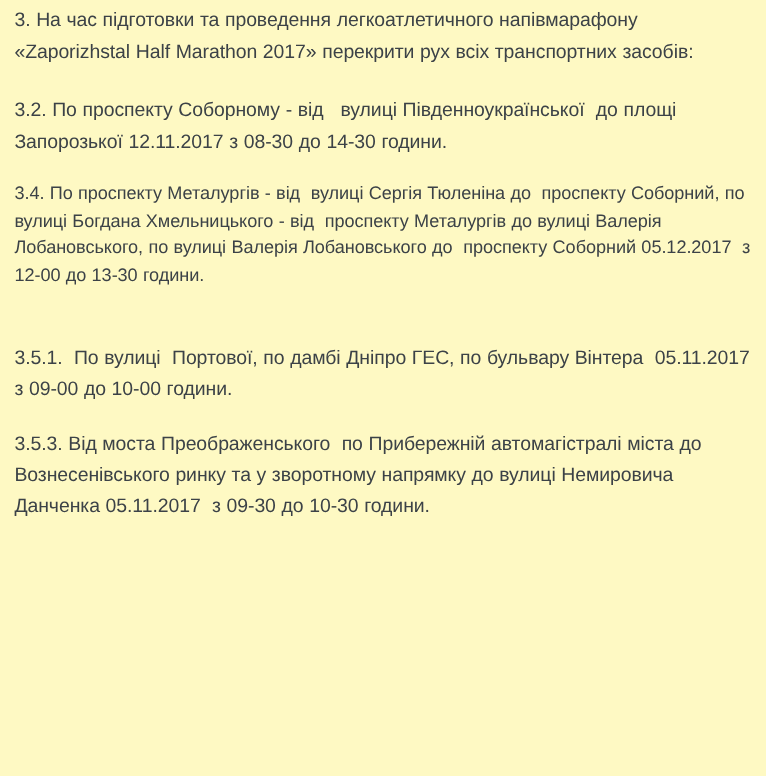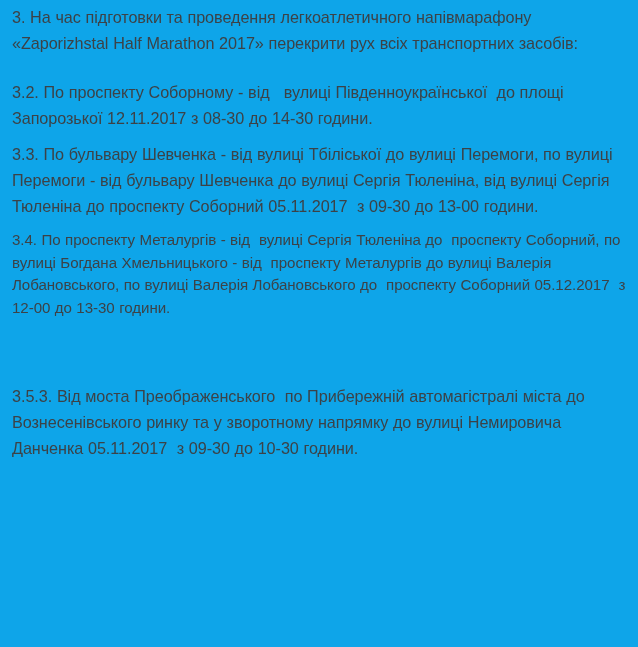--- a/index.html
+++ b/index.html
@@ -52,44 +52,44 @@
   
   .gap-sm { height: 10px; }
   .gap-md { height: 13px; }
   .gap-lg { height: 34px; }
 
   .block { display: block; }
 </style>
 </head>
 <body style="background: rgb(255, 255, 255);">
 
-<div id="doc" style="background: #0ea5e9; color: rgb(60, 66, 71);">
+<div id="doc" style="background: #fef9c3; color: rgb(60, 66, 71);">
 
   <p class="para size-normal block">3. На час підготовки та проведення легкоатлетичного напівмарафону «Zaporizhstal Half Marathon 2017» перекрити рух всіх транспортних засобів:</p>
 
   <div class="gap-md"></div>
 
 
   <div class="gap-sm"></div>
 
   <p class="para size-normal block">3.2. По проспекту Соборному - від   вулиці Південноукраїнської  до площі Запорозької 12.11.2017 з 08-30 до 14-30 години.</p>
 
   <div class="gap-sm"></div>
 
-  <p class="para size-normal block">3.3. По бульвару Шевченка - від вулиці Тбіліської до вулиці Перемоги, по вулиці Перемоги - від бульвару Шевченка до вулиці Сергія Тюленіна, від вулиці Сергія Тюленіна до проспекту Соборний 05.11.2017  з 09-30 до 13-00 години.</p>
 
   <div class="gap-sm"></div>
 
   <p class="para size-small block">3.4. По проспекту Металургів - від  вулиці Сергія Тюленіна до  проспекту Соборний, по вулиці Богдана Хмельницького - від  проспекту Металургів до вулиці Валерія Лобановського, по вулиці Валерія Лобановського до  проспекту Соборний 05.12.2017  з 12-00 до 13-30 години.</p>
 
   <div class="gap-lg"></div>
 
 
   <div class="gap-sm"></div>
 
+  <p class="para size-normal block">3.5.1.  По вулиці  Портової, по дамбі Дніпро ГЕС, по бульвару Вінтера  05.11.2017 з 09-00 до 10-00 години.</p>
 
   <div class="gap-sm"></div>
 
 
   <div class="gap-sm"></div>
 
   <p class="para size-normal block">3.5.3. Від моста Преображенського  по Прибережній автомагістралі міста до Вознесенівського ринку та у зворотному напрямку до вулиці Немировича Данченка 05.11.2017  з 09-30 до 10-30 години.</p>
 
 </div>
 

